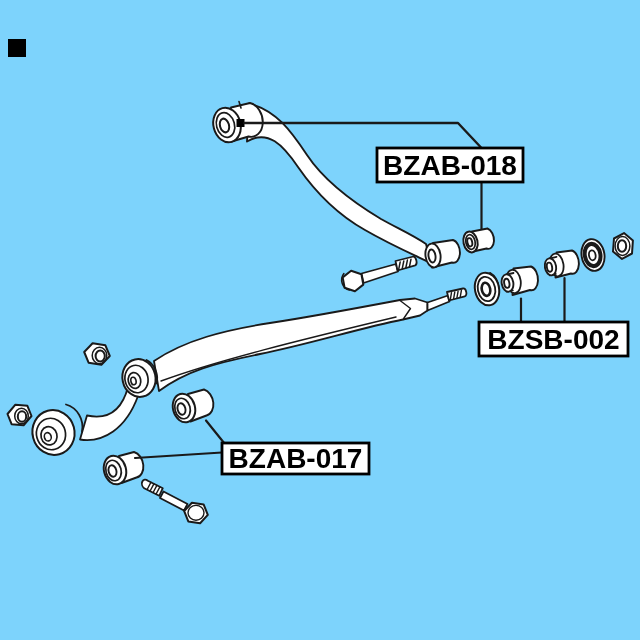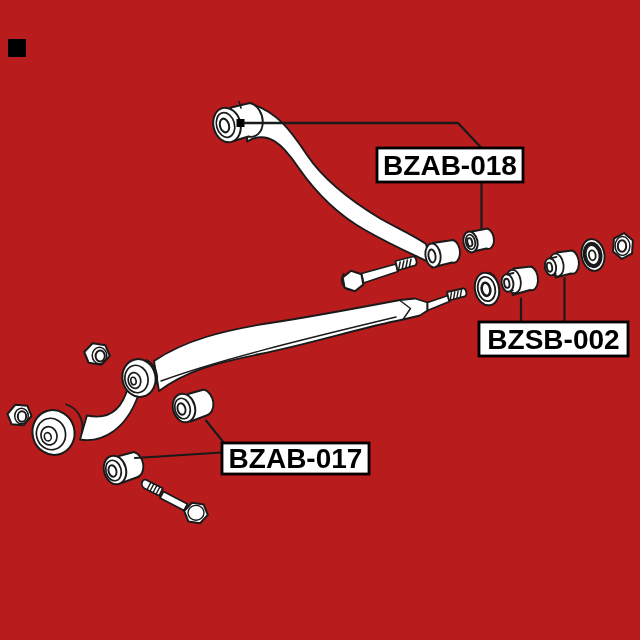--- a/index.html
+++ b/index.html
@@ -1,16 +1,16 @@
 <!DOCTYPE html>
 <html><head>
 <meta charset="utf-8">
 <style>
   html,body{margin:0;padding:0;background:#fff;}
-  .stage{position:relative;width:640px;height:640px;background:#b91c1c;overflow:hidden;
+  .stage{position:relative;width:640px;height:640px;background:#7dd3fc;overflow:hidden;
          font-family:"Liberation Sans",sans-serif;}
   svg{display:block}
   .lbl{font-family:"Liberation Sans",sans-serif;font-weight:bold;font-size:28px;fill:#000;}
   .ink{stroke:#1a1a1a;fill:none;stroke-linecap:round;stroke-linejoin:round;}
   .part{stroke:#1a1a1a;fill:#ffffff;stroke-linecap:round;stroke-linejoin:round;}
 </style>
 </head>
 <body>
 
 <div class="stage">

